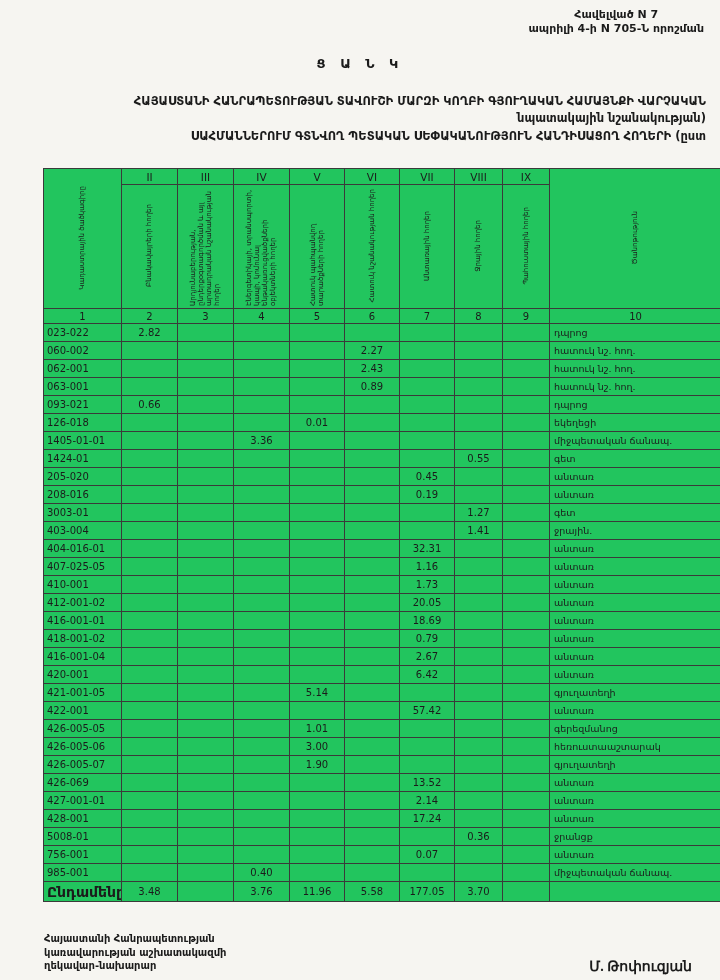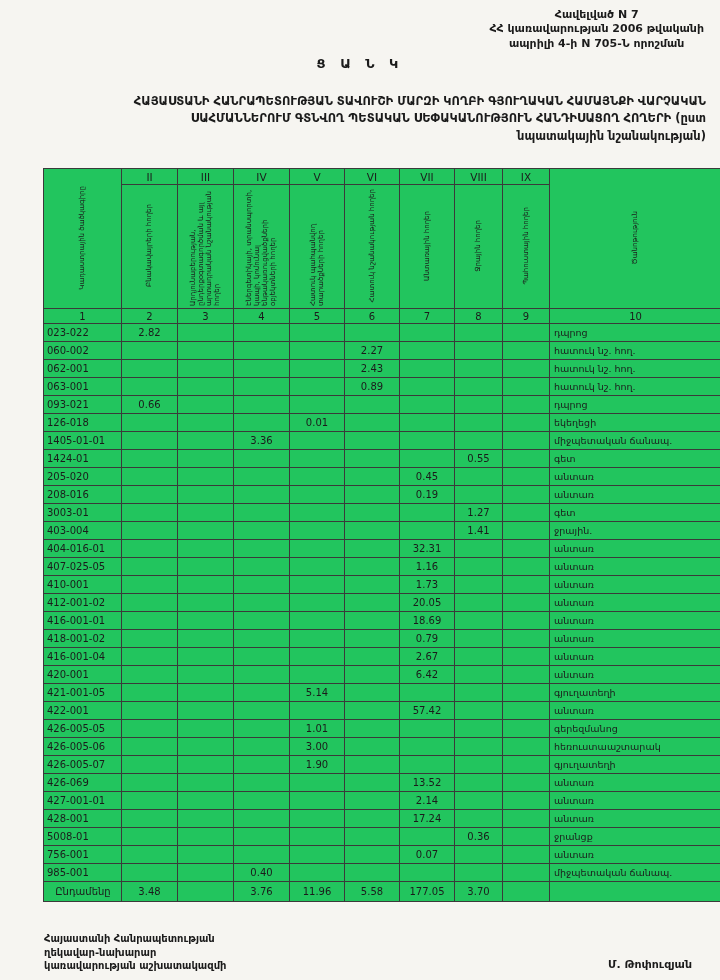--- a/index.html
+++ b/index.html
@@ -53,48 +53,47 @@
     line-height: 1.15;
     max-height: 120px;
     white-space: normal;
     text-align: left;
   }
   tbody td, tfoot td { height: 18px; }
   td.code { text-align: left; padding-left: 3px; }
   td.num  { text-align: center; }
   td.note { text-align: left; padding-left: 4px; font-size: 9.5px; }
   tfoot td { height: 20px; }
-  tfoot td.code { font-weight: normal; font-size: 10px; text-align: center; }
+  tfoot td.code { font-weight: bold; font-size: 14px; text-align: center; }
 
   .footer-left {
     position: absolute; left: 44px; top: 932px;
     font-size: 10px; font-weight: bold; line-height: 1.35;
   }
   .footer-right {
     position: absolute; right: 28px; top: 958px;
-    font-size: 11px; font-weight: bold;
+    font-size: 14px; font-weight: bold; font-family: Liberation Serif, serif;
   }
 </style>
 </head>
 <body>
 
 <div class="page">
 
   <div class="appendix">
     <div>Հավելված N 7</div>
-    <div>ՀՀ կառավարության 2006 թվականի</div>
     <div>ապրիլի 4-ի N 705-Ն որոշման</div>
   </div>
 
   <div class="doc-title">Ց Ա Ն Կ</div>
 
   <div class="subtitle">
     <div>ՀԱՅԱՍՏԱՆԻ ՀԱՆՐԱՊԵՏՈՒԹՅԱՆ ՏԱՎՈՒՇԻ ՄԱՐԶԻ ԿՈՂԲԻ ԳՅՈՒՂԱԿԱՆ ՀԱՄԱՅՆՔԻ ՎԱՐՉԱԿԱՆ</div>
+    <div>նպատակային նշանակության)</div>
     <div>ՍԱՀՄԱՆՆԵՐՈՒՄ ԳՏՆՎՈՂ ՊԵՏԱԿԱՆ ՍԵՓԱԿԱՆՈՒԹՅՈՒՆ ՀԱՆԴԻՍԱՑՈՂ ՀՈՂԵՐԻ (ըստ</div>
-    <div>նպատակային նշանակության)</div>
   </div>
 
   <table class="land-table">
     <colgroup>
       <col style="width:78px">
         <col style="width:56px">
         <col style="width:56px">
       <col style="width:56px">
         <col style="width:55px">
         <col style="width:55px">
@@ -524,19 +523,19 @@
         <td class="num">177.05</td>
         <td class="num">3.70</td>
         <td class="num"></td>
         <td class="note"></td>
       </tr>
     </tfoot>
   </table>
 
   <div class="footer-left">
     <div>Հայաստանի Հանրապետության</div>
+    <div>կառավարության աշխատակազմի</div>
     <div>ղեկավար-նախարար</div>
-    <div>կառավարության աշխատակազմի</div>
   </div>
 
   <div class="footer-right">Մ. Թոփուզյան</div>
 
 </div>
 
 </body></html>

